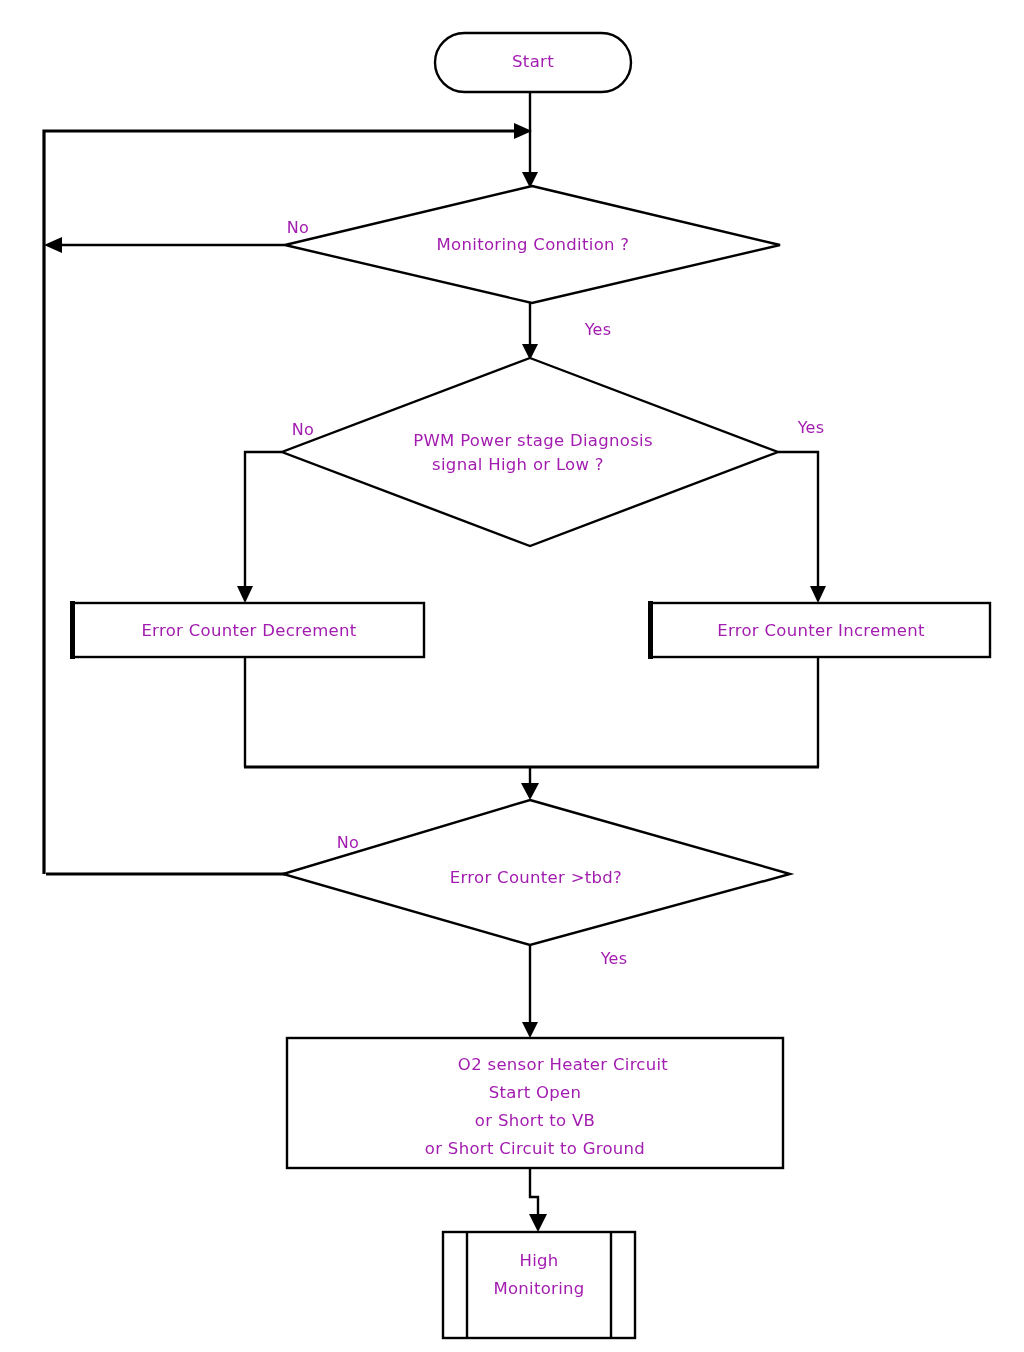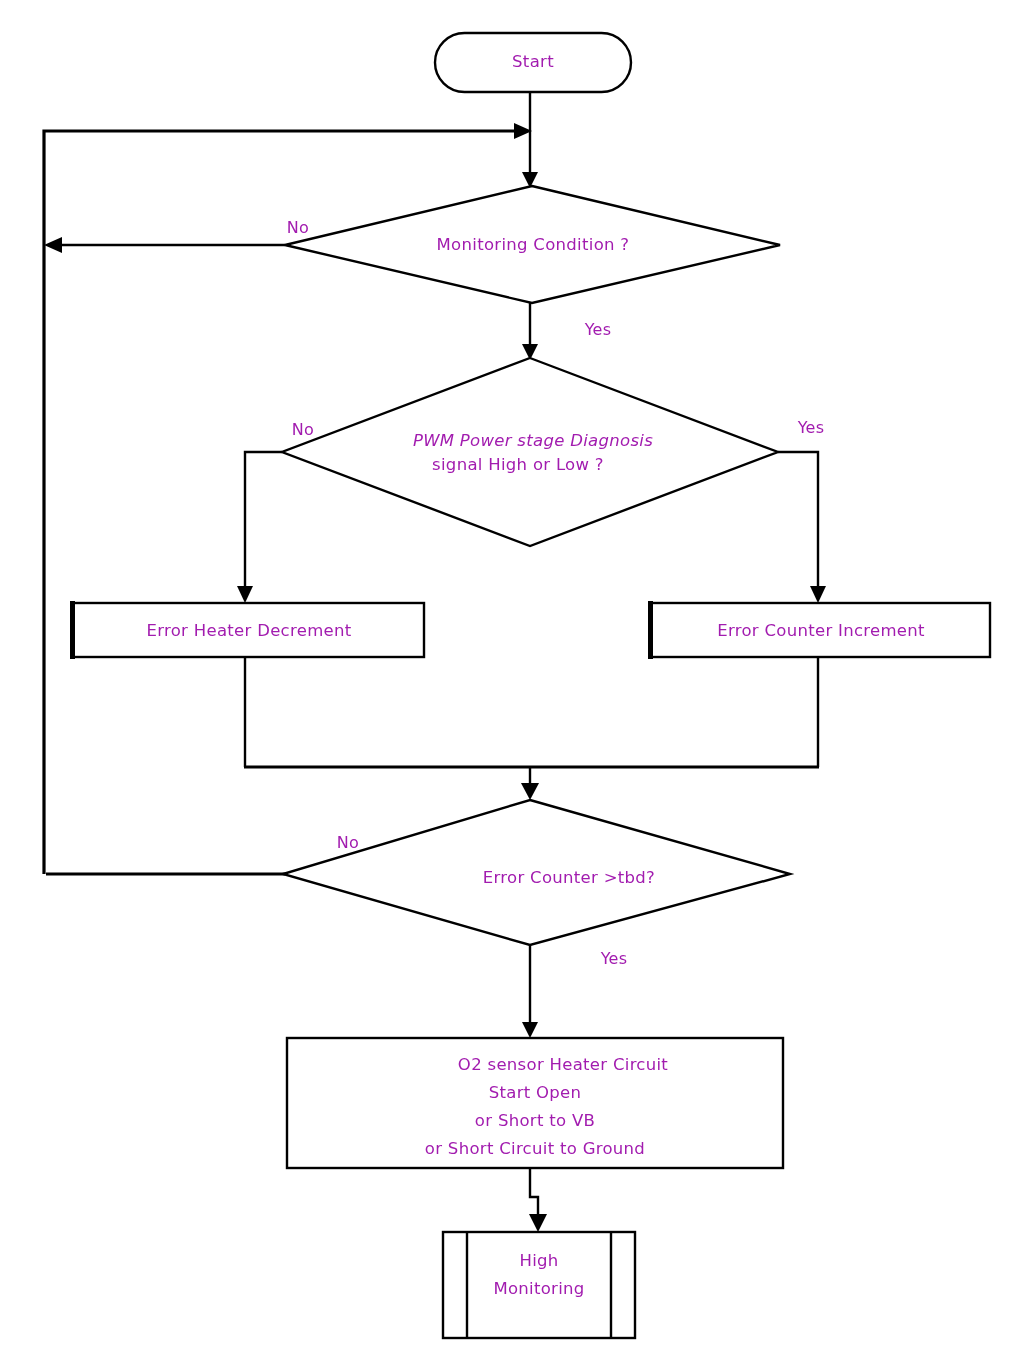--- a/index.html
+++ b/index.html
@@ -124,28 +124,28 @@
 
     <rect class="node-shape" x="443" y="1232" width="192" height="106"></rect>
     <line class="edge-line" x1="467" y1="1232" x2="467" y2="1338"></line>
     <line class="edge-line" x1="611" y1="1232" x2="611" y2="1338"></line>
   </svg>
 
   <div class="lbl node-text" style="left:533px; top:62px;">Start</div>
 
   <div class="lbl node-text" style="left:533px; top:245px;">Monitoring Condition ?</div>
 
-  <div class="lbl node-text-multi" style="left:533px; top:441px;font-style:italic;">PWM Power stage Diagnosis</div>
+  <div class="lbl node-text-multi" style="left:533px; top:441px;">PWM Power stage Diagnosis</div>
   <div class="lbl node-text-multi" style="left:518px; top:465px;">signal High or Low ?</div>
 
-  <div class="lbl node-text" style="left:249px; top:631px;">Error Heater Decrement</div>
+  <div class="lbl node-text" style="left:249px; top:631px;">Error Counter Decrement</div>
 
   <div class="lbl node-text" style="left:821px; top:631px;">Error Counter Increment</div>
 
-  <div class="lbl node-text" style="left:536px; top:878px;margin-left:33px;">Error Counter &gt;tbd?</div>
+  <div class="lbl node-text" style="left:536px; top:878px;">Error Counter &gt;tbd?</div>
 
   <div class="lbl node-text-multi" style="left:535px; top:1065px;margin-left:28px;">O2 sensor Heater Circuit</div>
   <div class="lbl node-text-multi" style="left:535px; top:1093px;">Start Open</div>
   <div class="lbl node-text-multi" style="left:535px; top:1121px;">or Short to VB</div>
   <div class="lbl node-text-multi" style="left:535px; top:1149px;">or Short Circuit to Ground</div>
 
   <div class="lbl node-text-multi" style="left:539px; top:1261px;">High</div>
   <div class="lbl node-text-multi" style="left:539px; top:1289px;">Monitoring</div>
 
   <div class="lbl branch-label" style="left:270px; top:228px;">No</div>

